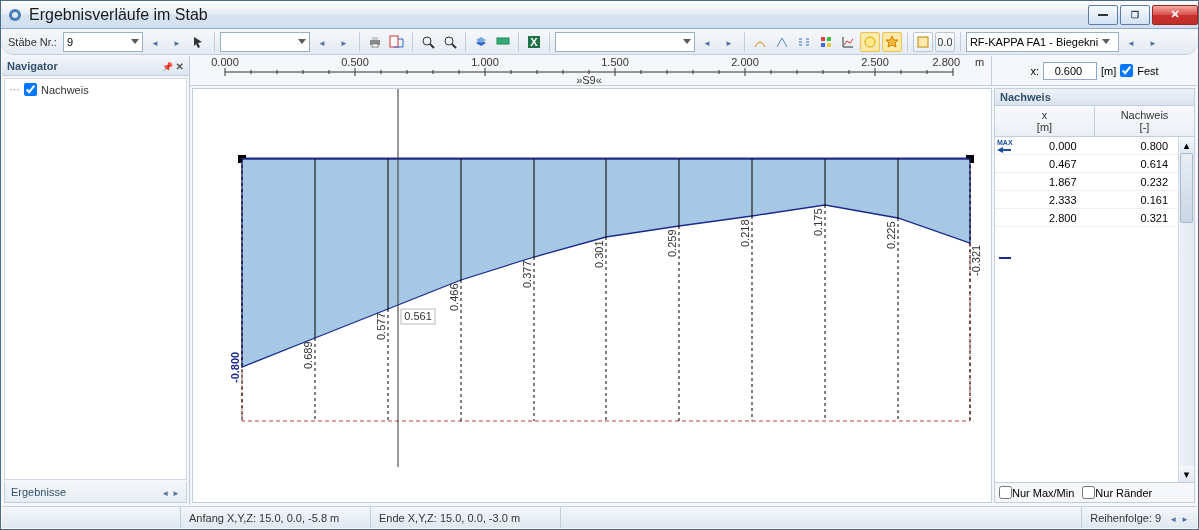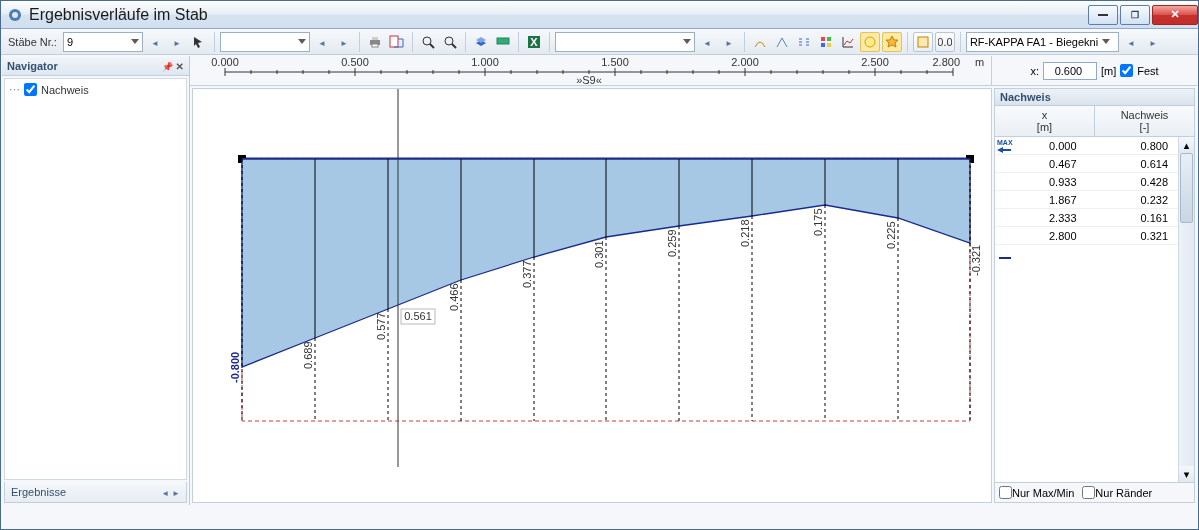--- a/index.html
+++ b/index.html
@@ -10,21 +10,21 @@
   .titlebar { height: 28px; background: linear-gradient(#fdfefe,#e6eef6 47%,#d6e3f0 53%,#d1dff0); border-bottom:1px solid #8faad0; display:flex; align-items:center; }
   .titlebar-icon { width:16px; height:16px; margin:0 6px; }
   .titlebar-title { flex:1; color:#1a1a1a; font-size:16px; }
   .titlebar-btns { display:flex; }
   .tbtn { width:30px; height:20px; margin-left:2px; border:1px solid #5c7ea7; border-radius:2px; background:linear-gradient(#f8fbff,#d2e2f2); display:flex; align-items:center; justify-content:center; color:#2c3e50; font-weight:bold; }
   .tbtn.close { width:46px; background:linear-gradient(#f3a79f,#d9534f 48%,#c9302c 52%,#c12e2a); color:#fff; border-color:#9c2623;}
   .tbtn.min::after{content:"";display:block;width:10px;height:2px;background:#333;}
   .tbtn.max{font-size:9px;}
 
   
-  .toolbar { height:26px; background:linear-gradient(#f7f9fb,#e3eaf1); border-bottom:1px solid #c2cfdd; display:flex; align-items:center; padding:0 3px; gap:2px; }
+  .toolbar { height:26px; background:linear-gradient(#f7f9fb,#e3eaf1); border-bottom:1px solid #c2cfdd; display:flex; align-items:center; padding:0 3px; gap:2px;border-radius:13px; }
   .tool-label{ padding:0 4px; color:#333; }
   .tool-combo{ height:20px; border:1px solid #9bb0c7; background:#fff; display:flex; align-items:center; padding:0 3px; position:relative;}
   .caret{width:0;height:0;border-left:4px solid transparent;border-right:4px solid transparent;border-top:5px solid #5b5b5b;margin-left:4px;}
   .tool-sep{width:1px;height:20px;background:#c2cfdd;margin:0 3px;}
   .tool-btn{width:20px;height:20px;border:1px solid transparent;display:flex;align-items:center;justify-content:center;border-radius:2px;}
   .tool-btn.boxed{border-color:#b8c6d6;background:linear-gradient(#fefefe,#eaeff5);}
   .tool-combo.wide{width:90px;}
   .tool-combo.xwide{width:140px;}
   .tool-combo.module{width:153px;}
 
@@ -431,24 +431,20 @@
             <div id="rows" style="margin-right:16px">
                 <div class="grow">
                   <div class="gcell">0.000</div>
                   <div class="gcell">0.800</div>
                 </div>
                 <div class="grow">
                   <div class="gcell">0.467</div>
                   <div class="gcell">0.614</div>
                 </div>
                 <div class="grow">
-                  <div class="gcell">0.933</div>
-                  <div class="gcell">0.428</div>
-                </div>
-                <div class="grow">
                   <div class="gcell">1.867</div>
                   <div class="gcell">0.232</div>
                 </div>
                 <div class="grow">
                   <div class="gcell">2.333</div>
                   <div class="gcell">0.161</div>
                 </div>
                 <div class="grow">
                   <div class="gcell">2.800</div>
                   <div class="gcell">0.321</div>
@@ -464,13 +460,25 @@
             <input type="checkbox" style="">
               <span>Nur Max/Min</span>
             <input type="checkbox" style="margin-left: 8px;">
               <span>Nur Ränder</span>
           </div>
         </div>
       </div>
     </div>
   </div>
 
+  <div class="statusbar">
+    <div style="width:179px;border-right:1px solid #c2cfdd;height:100%"></div>
+    <div class="status-cell">Anfang X,Y,Z:  15.0, 0.0, -5.8 m</div>
+    <div class="status-cell">Ende X,Y,Z:  15.0, 0.0, -3.0 m</div>
+    <div class="status-cell last">
+      <span>Reihenfolge:  9</span>
+      <span style="margin:0 4px"></span>
+      <span class="small-arrow-l"></span>
+      <span style="width:4px;display:inline-block"></span>
+      <span class="small-arrow-r"></span>
+    </div>
+  </div>
 </div>
 
 </body></html>

